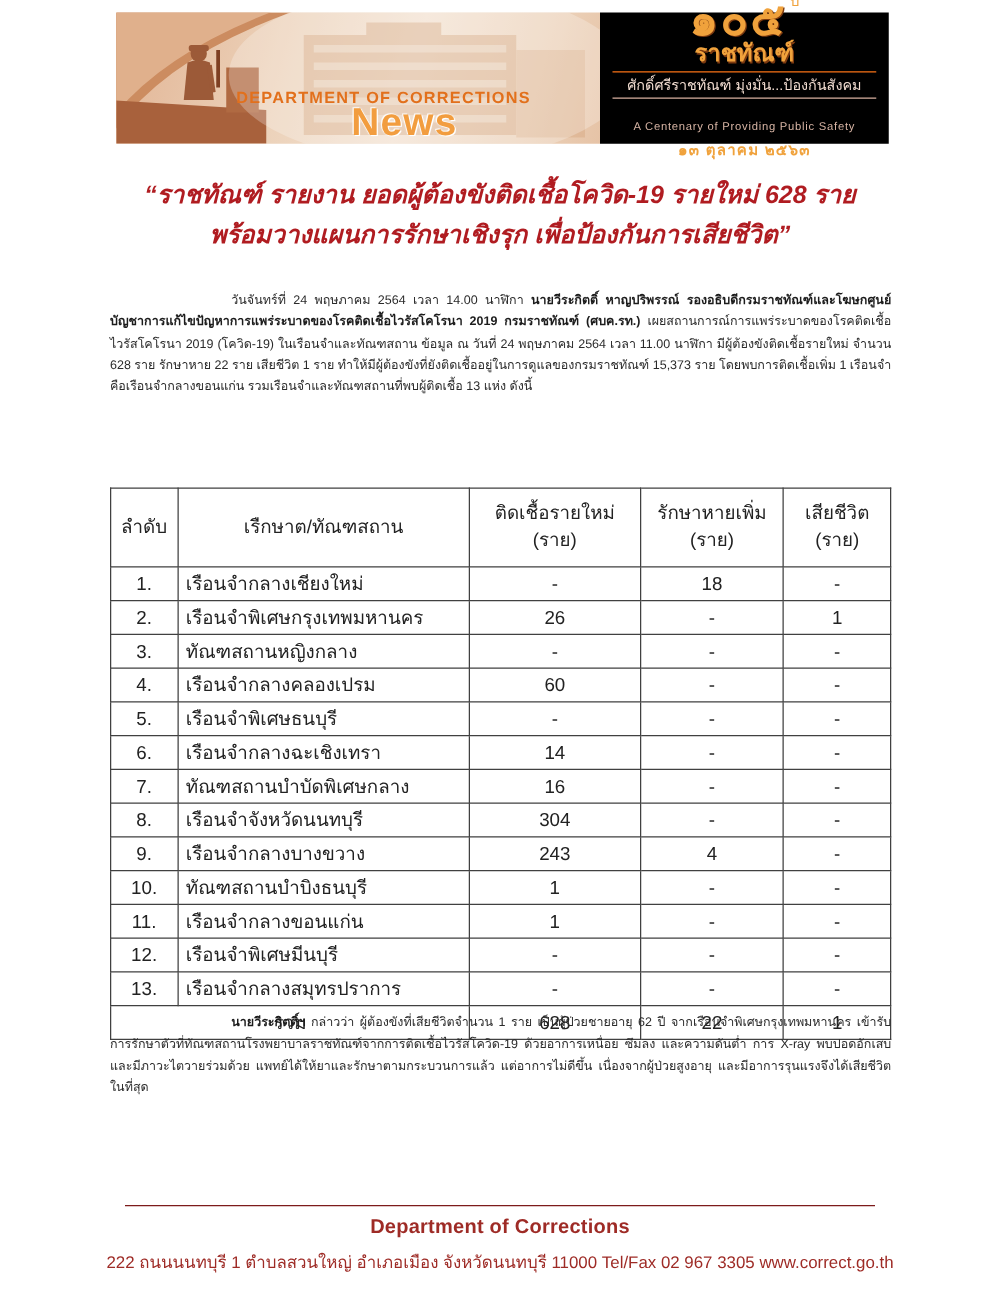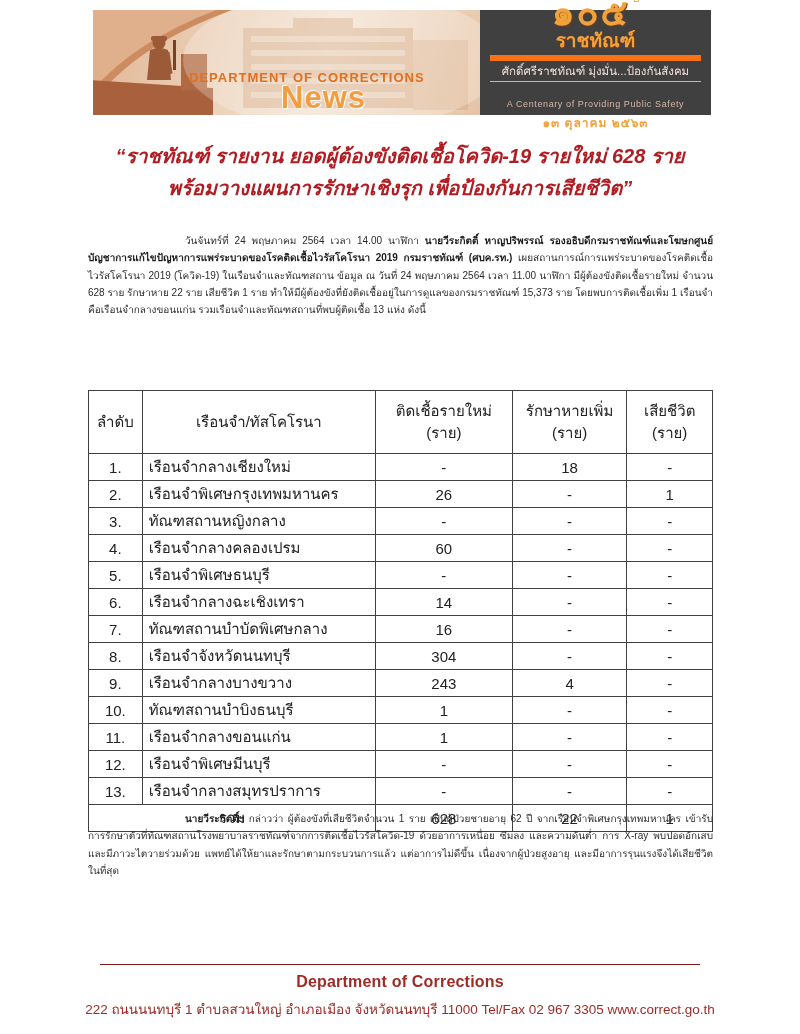--- a/index.html
+++ b/index.html
@@ -21,32 +21,32 @@
     position:absolute;left:96px;top:60px;
     font-size:13px;font-weight:bold;letter-spacing:1px;color:#e2701c;white-space:nowrap;
   }
   .news-word{
     position:absolute;left:188px;top:70px;
     font-size:31px;font-weight:bold;color:#f29d3f;
     text-shadow:0 0 2px #fff,1px 1px 0 #fff,-1px -1px 0 #ffffffcc;
     letter-spacing:1px;
   }
   .banner-brand{
-    width:231px;height:105px;background:#404040;color:#f0a23c;
+    width:231px;height:105px;background:#000000;color:#f0a23c;
     display:flex;flex-direction:column;align-items:center;justify-content:center;
     box-sizing:border-box;padding:4px 10px 2px;
   }
   .brand-num-row{line-height:1;display:flex;align-items:flex-start;}
   .brand-num{font-size:36px;font-weight:bold;letter-spacing:2px;text-shadow:1px 1px 0 #7d3a10;}
   .brand-yr{font-size:12px;margin-left:2px;margin-top:-3px;}
   .brand-org{font-size:19px;font-weight:bold;line-height:1.05;text-shadow:1px 1px 0 #7d3a10;}
   .motto-thai{
     margin-top:4px;width:100%;text-align:center;
     font-size:11.5px;color:#f3ded2;
-    border-top:6px solid #f97316;border-bottom:1px solid #d8b0a0;
+    border-top:1px solid #f97316;border-bottom:1px solid #d8b0a0;
     padding:1px 0;white-space:nowrap;
   }
   .motto-eng{font-size:9px;color:#d8b5a5;letter-spacing:.6px;margin-top:17px;white-space:nowrap;}
   .brand-date{font-size:12px;margin-top:4px;font-weight:bold;letter-spacing:1px;}
 
   
   .doc-title{
     position:absolute;left:85px;top:140px;width:630px;
     text-align:center;font-weight:bold;font-style:italic;
     color:#b01c21;font-size:20px;line-height:1.6;
@@ -141,21 +141,21 @@
     <div>“ราชทัณฑ์ รายงาน ยอดผู้ต้องขังติดเชื้อโควิด-19 รายใหม่ 628 ราย</div>
     <div>พร้อมวางแผนการรักษาเชิงรุก เพื่อป้องกันการเสียชีวิต”</div>
   </div>
 
   <p class="para para-1"><span>วันจันทร์ที่ 24 พฤษภาคม 2564 เวลา 14.00 นาฬิกา </span><b>นายวีระกิตติ์ หาญปริพรรณ์ รองอธิบดีกรมราชทัณฑ์และโฆษกศูนย์บัญชาการแก้ไขปัญหาการแพร่ระบาดของโรคติดเชื้อไวรัสโคโรนา 2019 กรมราชทัณฑ์ (ศบค.รท.)</b><span> เผยสถานการณ์การแพร่ระบาดของโรคติดเชื้อไวรัสโคโรนา 2019 (โควิด-19) ในเรือนจำและทัณฑสถาน ข้อมูล ณ วันที่ 24 พฤษภาคม 2564 เวลา 11.00 นาฬิกา มีผู้ต้องขังติดเชื้อรายใหม่ จำนวน 628 ราย รักษาหาย 22 ราย เสียชีวิต 1 ราย ทำให้มีผู้ต้องขังที่ยังติดเชื้ออยู่ในการดูแลของกรมราชทัณฑ์ 15,373 ราย โดยพบการติดเชื้อเพิ่ม 1 เรือนจำ คือเรือนจำกลางขอนแก่น รวมเรือนจำและทัณฑสถานที่พบผู้ติดเชื้อ 13 แห่ง ดังนี้</span></p>
 
   <table class="data-table">
     <thead>
       <tr>
         <th class="col-no">ลำดับ</th>
-        <th class="col-name" style="text-align:center;">เรือนจำ/ทัสโคโรนา</th>
+        <th class="col-name" style="text-align:center;">เรืกษาต/ทัณฑสถาน</th>
         <th class="col-new"><span>ติดเชื้อรายใหม่</span><br><span>(ราย)</span></th>
         <th class="col-rec"><span>รักษาหายเพิ่ม</span><br><span>(ราย)</span></th>
         <th class="col-died"><span>เสียชีวิต</span><br><span>(ราย)</span></th>
       </tr>
     </thead>
     <tbody id="table-body">
         <tr>
           <td class="col-no">1.</td>
           <td class="col-name">เรือนจำกลางเชียงใหม่</td>
           <td class="col-new">-</td>

